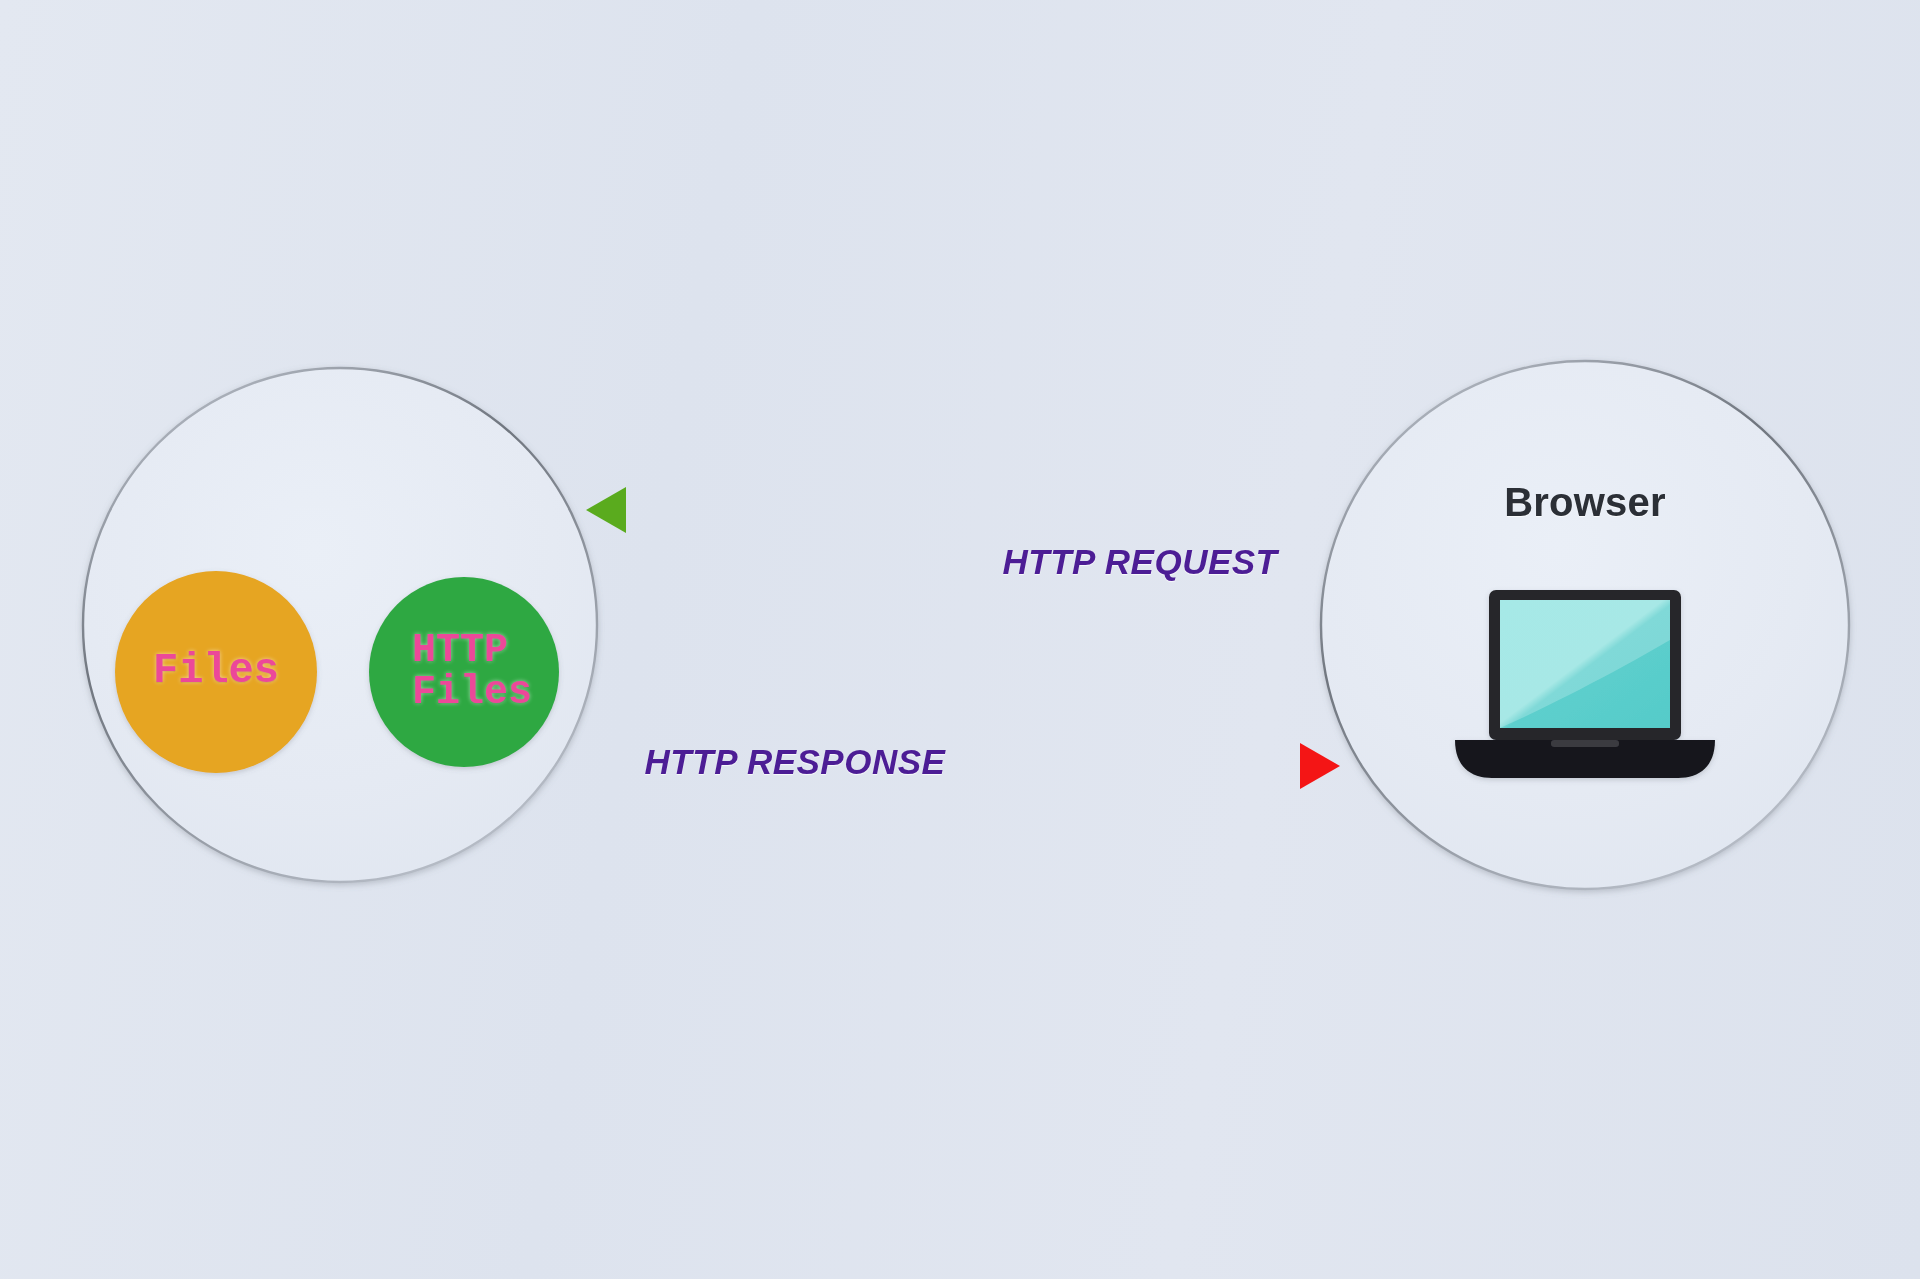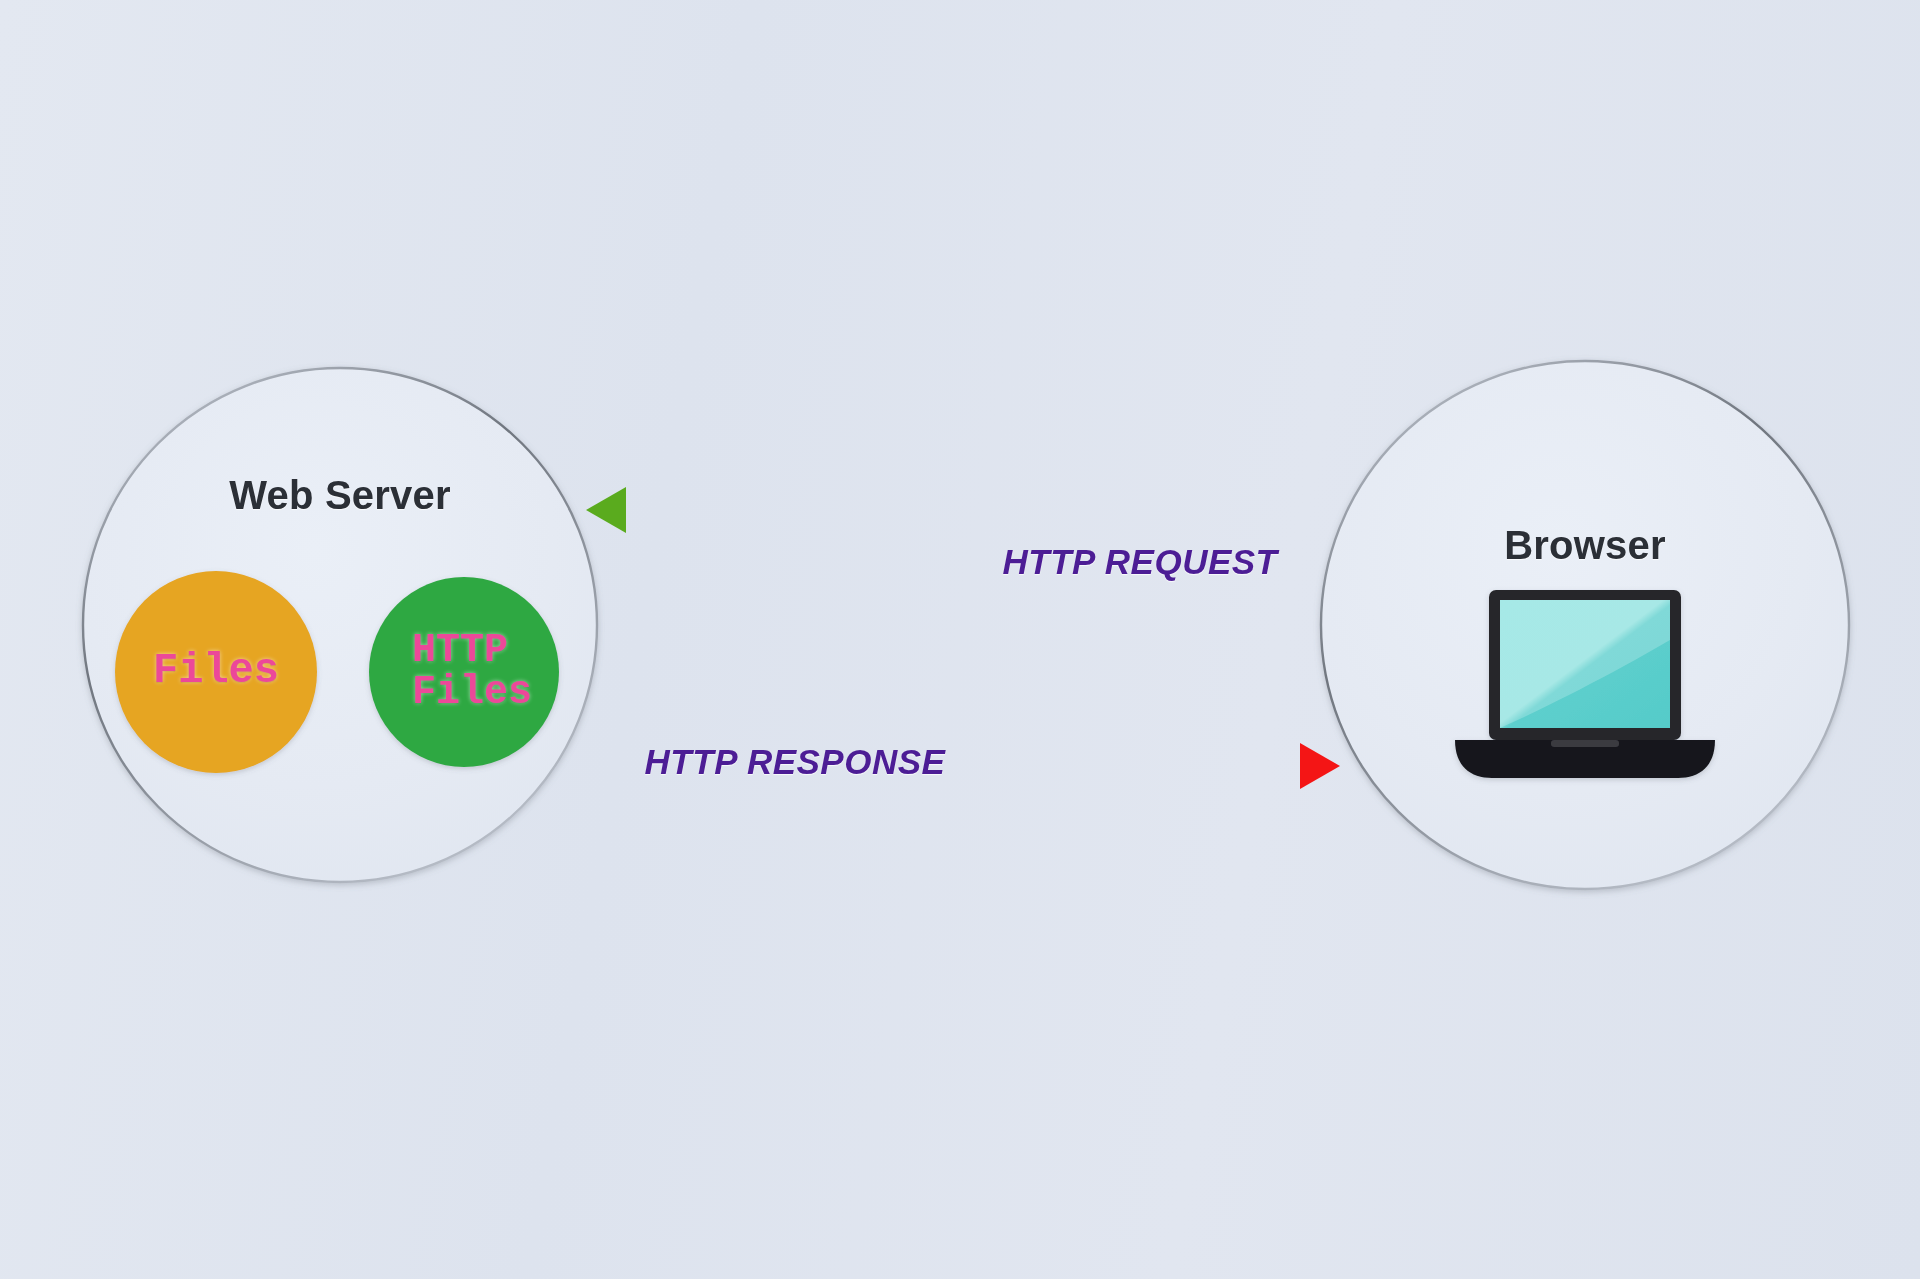--- a/index.html
+++ b/index.html
@@ -19,21 +19,21 @@
 
   
   .lbl { position:absolute; white-space:nowrap; }
 
   .node-title {
     font-size:40px; font-weight:bold; letter-spacing:0.2px;
     color:#2b2f36;
     text-shadow:0 1px 1px rgba(255,255,255,.75);
   }
   #web-server-title { left:340px; top:495px; transform:translate(-50%,-50%); }
-  #browser-title    { left:1585px; top:502px; transform:translate(-50%,-50%);margin-top:43px; }
+  #browser-title    { left:1585px; top:502px; transform:translate(-50%,-50%); }
 
   .bubble-label {
     color:#ec4899; font-weight:bold; text-align:left; line-height:1.04;
     text-shadow:0 0 4px rgba(255,255,255,.55), 0 1px 1px rgba(0,0,0,.12);
     font-family:Liberation Mono, monospace;
   }
   #files-label { left:216px; top:672px; transform:translate(-50%,-50%); font-size:42px; }
   #http-server-label { left:472px; top:672px; transform:translate(-50%,-50%); font-size:40px; }
 
   .arrow-label {
@@ -107,21 +107,20 @@
       <line x1="1348" y1="510" x2="608" y2="510" stroke="url(#greenLine)" stroke-width="7"></line>
       <polygon points="586,510 626,487 626,533" fill="#5aab1e"></polygon>
     </g>
 
     <g>
       <line x1="588" y1="766" x2="1310" y2="766" stroke="url(#redLine)" stroke-width="7"></line>
       <polygon points="1340,766 1300,743 1300,789" fill="#f41515"></polygon>
     </g>
   </svg>
 
-  <div class="lbl node-title" id="web-server-title">Web Server</div>
 
   <div class="lbl node-title" id="browser-title">Browser</div>
 
   <div class="lbl bubble-label" id="files-label">Files</div>
 
   <div class="lbl bubble-label" id="http-server-label">
     <span>HTTP</span><br>
     <span>Files</span>
   </div>
 

